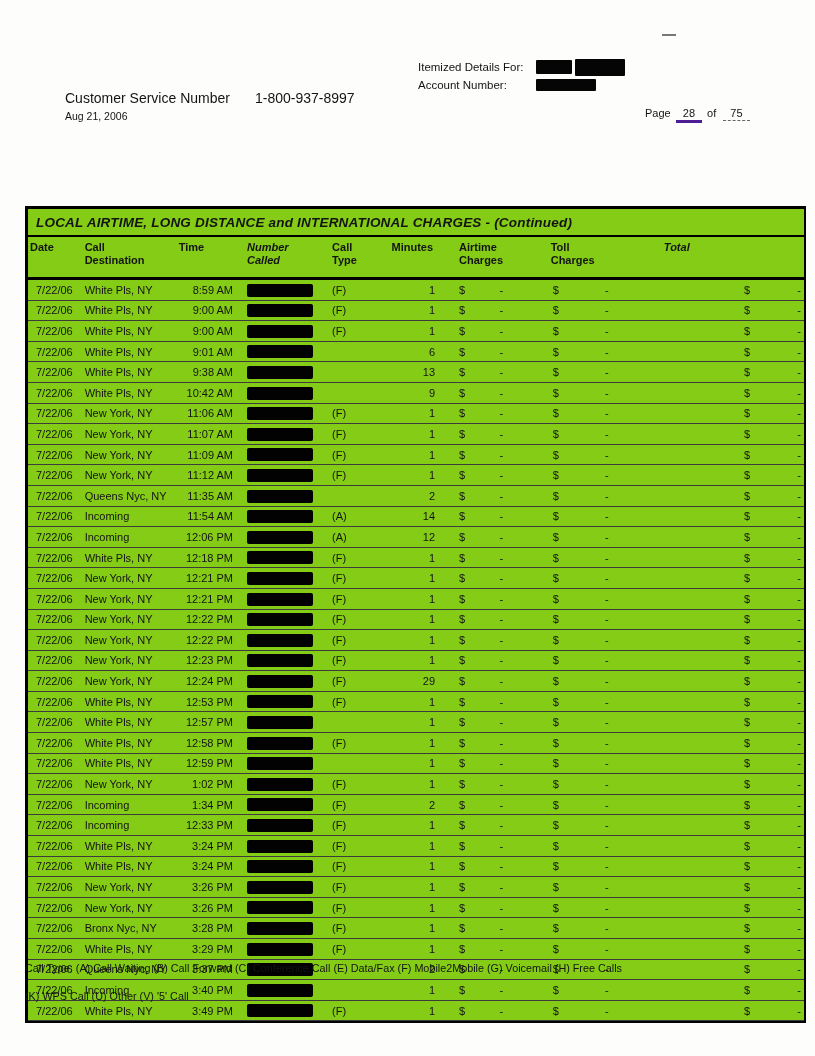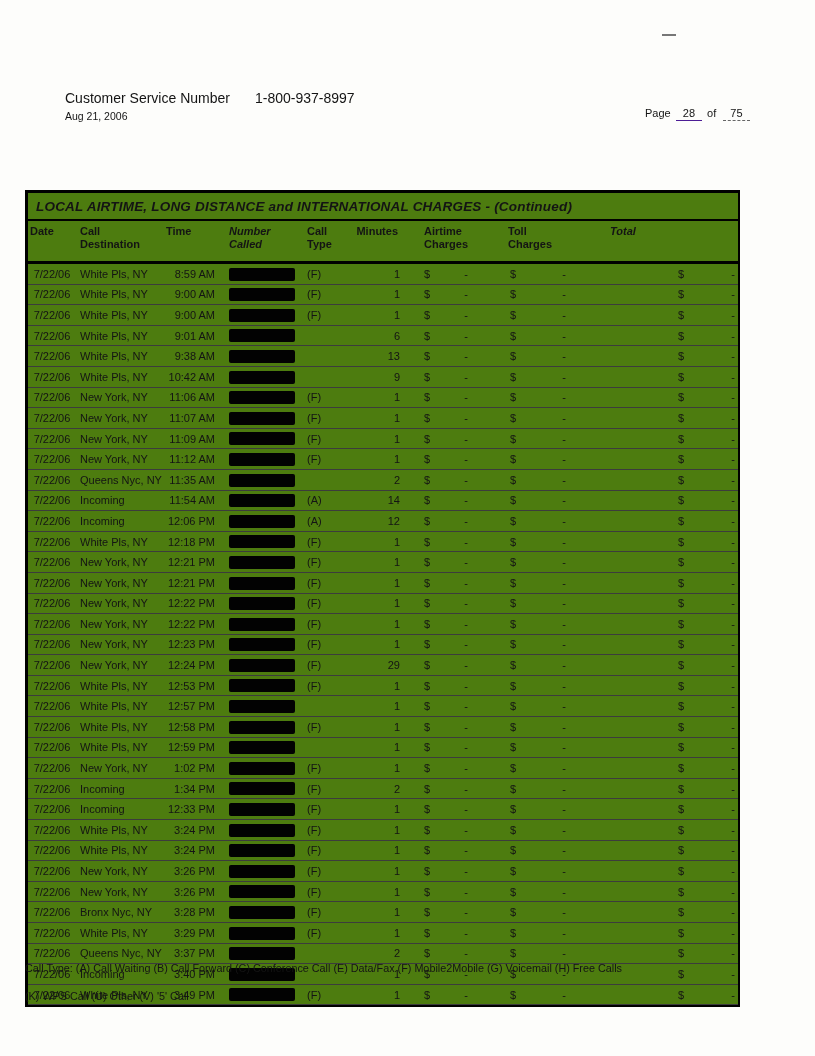--- a/index.html
+++ b/index.html
@@ -24,28 +24,28 @@
   .bar-a2 { width: 50px; height: 17px; }
   .bar-b  { width: 60px; height: 12px; }
 
   .cs-line { position: absolute; left: 65px; top: 90px; font-size: 14px; font-weight: normal; }
   .cs-line .cs-num { position: absolute; left: 190px; top: 0; white-space: nowrap; }
 
   .stmt-date { position: absolute; left: 65px; top: 110px; font-size: 10.5px; }
 
   .page-ind { position: absolute; left: 645px; top: 107px; font-size: 11px; }
   .page-ind span { display: inline-block; }
-  .pg-cur { border-bottom: 1px solid #4c1d95; padding: 0 7px 1px; margin: 0 2px; }
+  .pg-cur { border-bottom: 3px solid #4c1d95; padding: 0 7px 1px; margin: 0 2px; }
   .pg-tot { border-bottom: 1px dashed #666; padding: 0 7px 1px; margin-left: 4px; }
 
   
   .charges-box {
-    position: absolute; left: 25px; top: 190px; width: 715px;
+    position: absolute; left: 25px; top: 206px; width: 781px;
     border: 2px solid #000; border-left-width: 3px; border-top-width: 3px;
-    background: #4d7c0f;
+    background: #84cc16;
   }
   .table-title {
     font-size: 13.5px; font-weight: bold; font-style: italic;
     padding: 6px 8px 5px 8px;
     border-bottom: 2px solid #000;
     letter-spacing: .2px;
     white-space: nowrap;
   }
   table.calls { width: 100%; border-collapse: collapse; table-layout: fixed; }
   col.w-date  { width: 50px; }
@@ -96,20 +96,29 @@
   
   .legend1 { position: absolute; left: 25px; top: 962px; font-size: 10.8px; }
   .legend2 { position: absolute; left: 25px; top: 990px; font-size: 10.8px; }
 </style>
 </head>
 <body>
 
 <div class="scan-dash"></div>
 
 <div class="itemized-block">
+  <div class="itemized-line">
+    <span class="lbl">Itemized Details For:</span>
+    <span class="bar bar-a1"></span>
+    <span class="bar bar-a2"></span>
+  </div>
+  <div class="itemized-line">
+    <span class="lbl">Account Number:</span>
+    <span class="bar bar-b"></span>
+  </div>
 </div>
 
 <div class="cs-line">
   <span>Customer Service Number</span>
   <span class="cs-num">1-800-937-8997</span>
 </div>
 
 <div class="stmt-date">Aug 21, 2006</div>
 
 <div class="page-ind">

